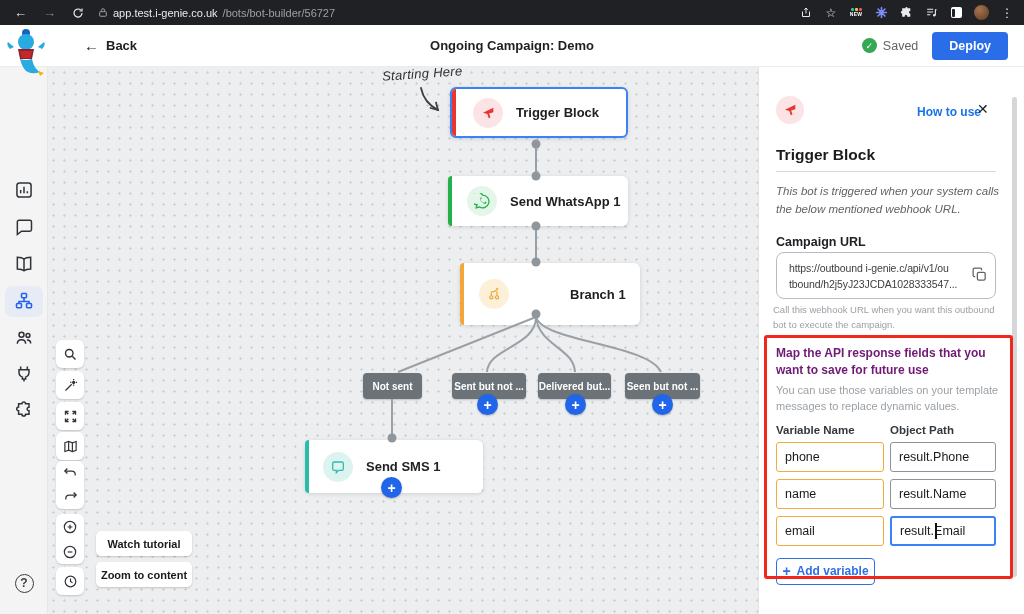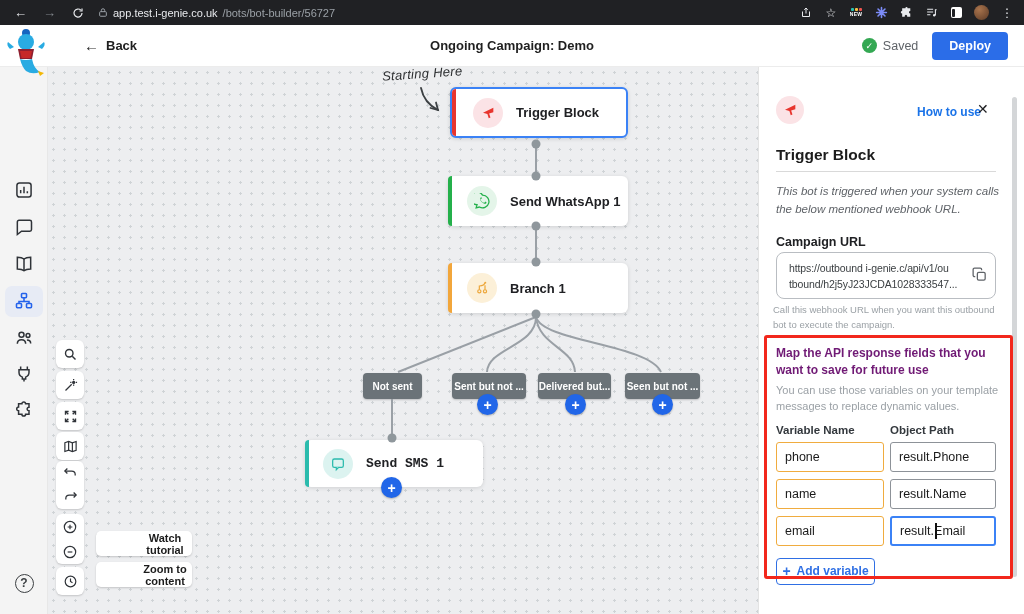--- a/index.html
+++ b/index.html
@@ -56,35 +56,35 @@
 
   .toolbtn { position:absolute; left:56px; width:28px; height:28px; background:#fff; border-radius:6px;
     box-shadow:0 1px 2px rgba(0,0,0,.18); display:flex; align-items:center; justify-content:center;
     cursor:pointer; z-index:4; }
   .toolgroup { position:absolute; left:56px; width:28px; background:#fff; border-radius:6px;
     box-shadow:0 1px 2px rgba(0,0,0,.18); display:flex; flex-direction:column; z-index:4; }
   .toolgroup .tg { height:26px; display:flex; align-items:center; justify-content:center; cursor:pointer; }
 
   .cbtn { position:absolute; left:96px; width:96px; height:25px; background:#fff; border:none; border-radius:5px;
     box-shadow:0 1px 2px rgba(0,0,0,.18); font-size:11px; font-weight:bold; color:#1b1b1b;
-    font-family:inherit; cursor:pointer; z-index:4;padding-left:42px; }
+    font-family:inherit; cursor:pointer; z-index:4; }
 
   .annot { position:absolute; left:382px; top:66px; font-size:13px; font-style:italic; color:#2f3133;
     transform:rotate(-4deg); letter-spacing:.3px; z-index:3; }
 
   .node { position:absolute; background:#fff; border-radius:6px; box-shadow:0 1px 4px rgba(0,0,0,.13);
     display:flex; align-items:center; z-index:3; cursor:pointer; }
   .stripe { position:absolute; left:0; top:0; bottom:0; width:4px; border-radius:4px 0 0 4px; }
   .ncirc { width:30px; height:30px; border-radius:50%; display:flex; align-items:center; justify-content:center;
     margin-left:21px; flex-shrink:0; }
   .nlabel { font-size:13px; font-weight:bold; color:#202124; margin-left:13px; white-space:nowrap; }
   .trigger-node { left:450px; top:87px; width:178px; height:51px; border:2px solid #3b82f6; }
   .wa-node { left:448px; top:176px; width:180px; height:50px; }
-  .br-node { left:448px; top:263px; width:180px; height:50px; }
-  .sms-node { left:305px; top:440px; width:178px; height:47px;font-family:Liberation Mono, monospace; }
+  .br-node { left:460px; top:263px; width:180px; height:62px;gap:48px; }
+  .sms-node { left:305px; top:440px; width:178px; height:53px; }
 
   .blabel { position:absolute; height:26px; background:#6b7378; border-radius:4px; color:#fff;
     font-size:10px; font-weight:bold; display:flex; align-items:center; justify-content:center;
     box-shadow:0 1px 2px rgba(0,0,0,.2); z-index:3; cursor:pointer; }
   .plus { position:absolute; width:21px; height:21px; border-radius:50%; background:#2166e8; color:#fff;
     display:flex; align-items:center; justify-content:center; font-size:14px; font-weight:bold;
     box-shadow:0 1px 2px rgba(0,0,0,.25); z-index:6; cursor:pointer; line-height:1; }
 
   
   .panel { position:absolute; left:758px; top:67px; width:266px; height:547px; background:#fff;

